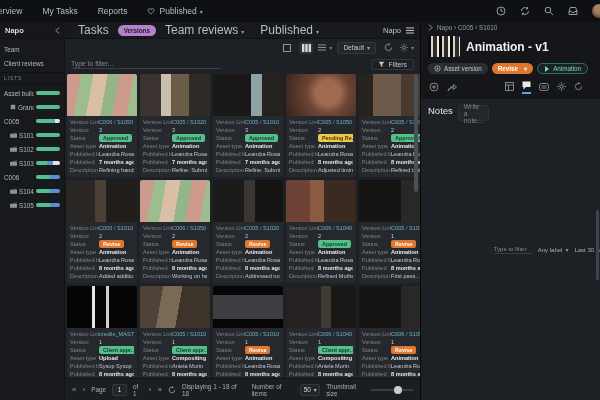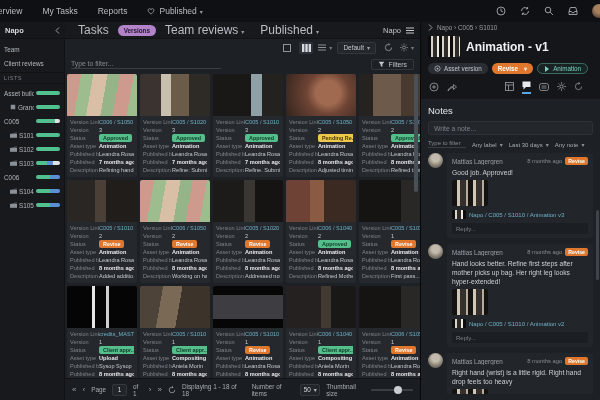--- a/index.html
+++ b/index.html
@@ -92,21 +92,21 @@
   .p-title{font-size:12px;font-weight:700;color:#eef0f2;white-space:nowrap}
   .pills{display:flex;align-items:center;gap:4px;margin-bottom:7px}
   .pill{display:flex;align-items:center;gap:3px;font-size:6.3px;height:11px;border-radius:6px;padding:0 6px;white-space:nowrap;cursor:pointer}
   .pill.type{background:#2a2e34;color:#c2c7cc}
   .pill.status{background:#e0772e;color:#fff;font-weight:700}
   .pill.linkb{border:1px solid #3c6b64;color:#7cd0c2;background:rgba(44,76,70,.25)}
   .p-icons{display:flex;align-items:center;gap:8px;color:#9aa0a6;padding:0 1px}
   .p-icons .spacer{flex:1}
   .ptab{padding-bottom:2px;cursor:pointer}
   .ptab.active{color:#e8eaec;border-bottom:2px solid #58a6e8}
-  .notes{flex:1;background:#1d2126;padding:6px 7px;overflow:hidden;display:flex;flex-direction:column;gap:5px}
+  .notes{flex:1;background:#1d2126;padding:6px 7px;overflow:hidden;display:flex;flex-direction:row;gap:5px}
   .notes-title{font-size:9.5px;color:#e4e7ea;font-weight:400}
   .write-box{background:#23272c;border:1px solid #2d3238;border-radius:3px;height:16px;
     display:flex;align-items:center;padding:0 5px;font-size:6.8px;color:#7c828a;cursor:text}
   .nfilters{display:flex;align-items:center;gap:6px;font-size:6px;color:#a7adb4}
   .nf-input{width:38px;border-bottom:1px solid #3a3f45;color:#848a91;padding-bottom:1px;cursor:text;white-space:nowrap}
   .nf-dd{cursor:pointer;white-space:nowrap}
   .comments{display:flex;flex-direction:column;gap:6px;overflow:hidden}
   .comment{display:flex;gap:4px}
   .cavatar{width:15px;height:15px;border-radius:50%;flex:none;
     background:radial-gradient(circle at 50% 35%,#c3bbad 0 30%,#877f72 60%,#4b453d 100%)}

